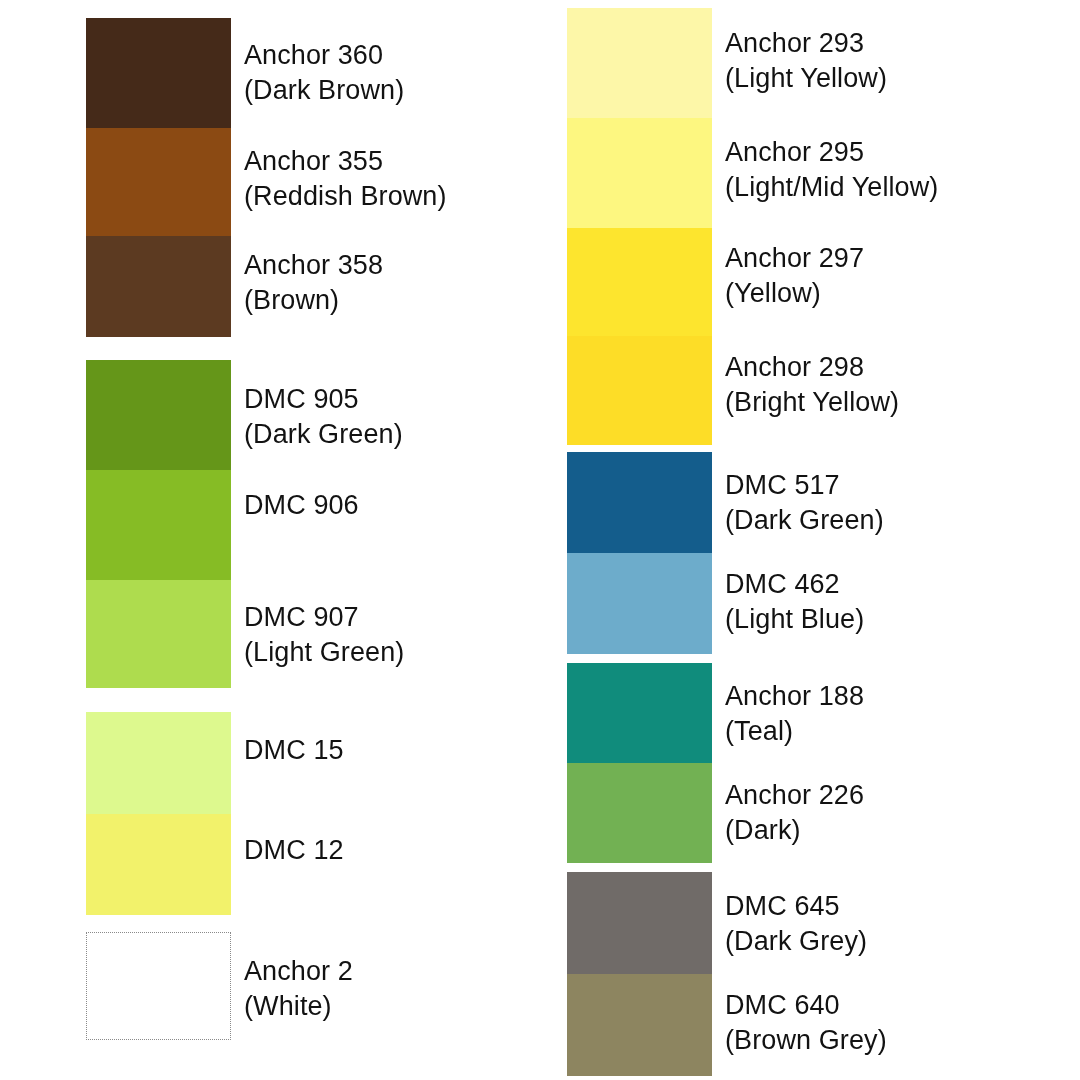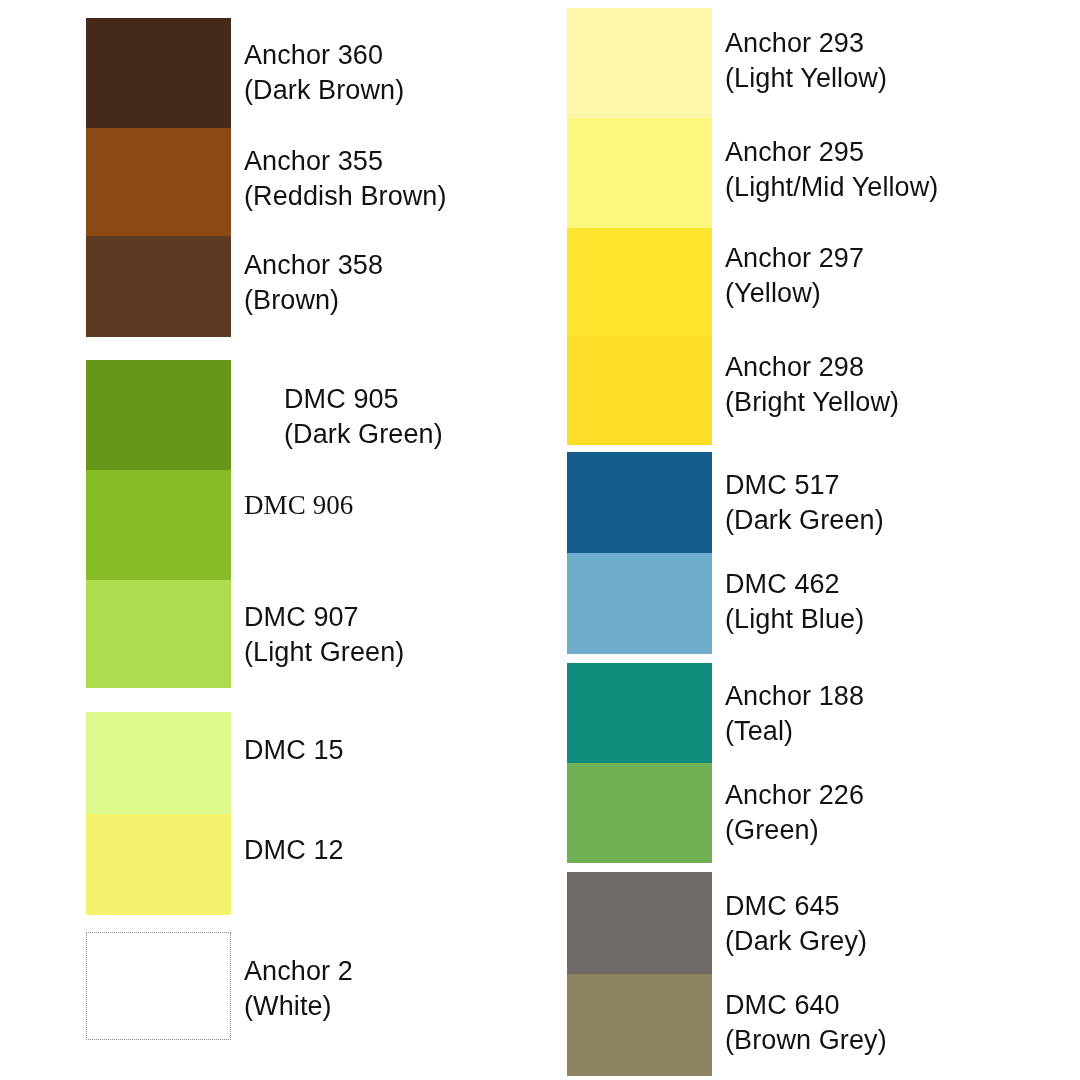--- a/index.html
+++ b/index.html
@@ -75,26 +75,26 @@
           <span class="desc">(Reddish Brown)</span>
         </div>
         <div class="swatch-chip" style="top: 218px; height: 101px; background: rgb(92, 58, 33);"></div>
         <div class="swatch-label" style="top: 230px;">
           <span class="code">Anchor 358</span>
           <span class="desc">(Brown)</span>
         </div>
       </div>
       <div class="swatch-group" style="top: 360px; height: 328px;">
         <div class="swatch-chip" style="top: 0px; height: 110px; background: rgb(101, 150, 25);"></div>
-        <div class="swatch-label" style="top: 22px; margin-left: 40px;">
+        <div class="swatch-label" style="top: 22px;">
           <span class="code">DMC 905</span>
           <span class="desc">(Dark Green)</span>
         </div>
         <div class="swatch-chip" style="top: 110px; height: 110px; background: rgb(134, 188, 37);"></div>
-        <div class="swatch-label" style="top: 128px; font-family: Liberation Serif, serif;">
+        <div class="swatch-label" style="top: 128px;">
           <span class="code">DMC 906</span>
         </div>
         <div class="swatch-chip" style="top: 220px; height: 108px; background: rgb(174, 220, 78);"></div>
         <div class="swatch-label" style="top: 240px;">
           <span class="code">DMC 907</span>
           <span class="desc">(Light Green)</span>
         </div>
       </div>
       <div class="swatch-group" style="top: 712px; height: 203px;">
         <div class="swatch-chip" style="top: 0px; height: 102px; background: rgb(221, 249, 142);"></div>
@@ -151,21 +151,21 @@
       </div>
       <div class="swatch-group" style="top: 663px; height: 200px;">
         <div class="swatch-chip" style="top: 0px; height: 100px; background: rgb(16, 140, 124);"></div>
         <div class="swatch-label" style="top: 16px;">
           <span class="code">Anchor 188</span>
           <span class="desc">(Teal)</span>
         </div>
         <div class="swatch-chip" style="top: 100px; height: 100px; background: rgb(114, 177, 83);"></div>
         <div class="swatch-label" style="top: 115px;">
           <span class="code">Anchor 226</span>
-          <span class="desc">(Green)</span>
+          <span class="desc">(Dark)</span>
         </div>
       </div>
       <div class="swatch-group" style="top: 872px; height: 204px;">
         <div class="swatch-chip" style="top: 0px; height: 102px; background: rgb(112, 107, 104);"></div>
         <div class="swatch-label" style="top: 17px;">
           <span class="code">DMC 645</span>
           <span class="desc">(Dark Grey)</span>
         </div>
         <div class="swatch-chip" style="top: 102px; height: 102px; background: rgb(141, 133, 96);"></div>
         <div class="swatch-label" style="top: 116px;">

